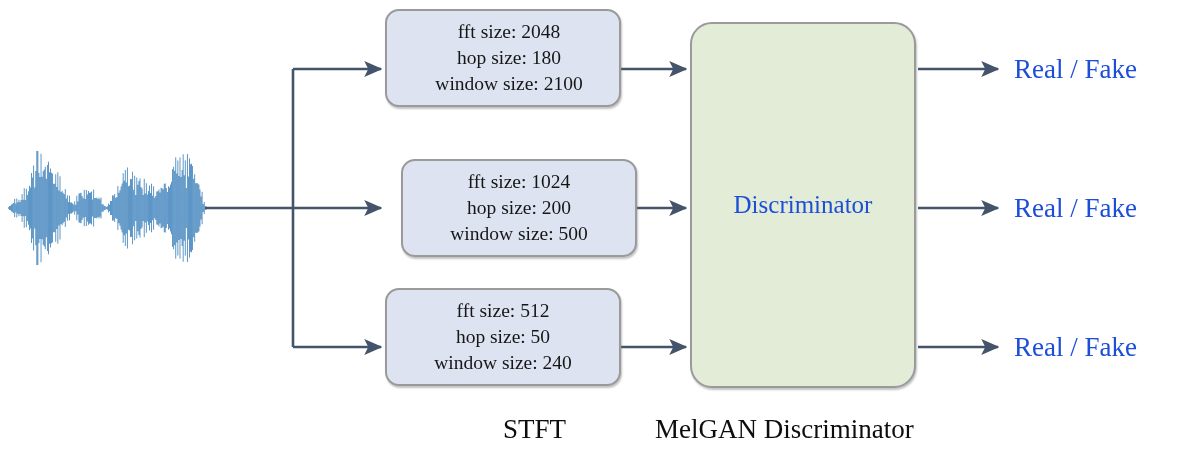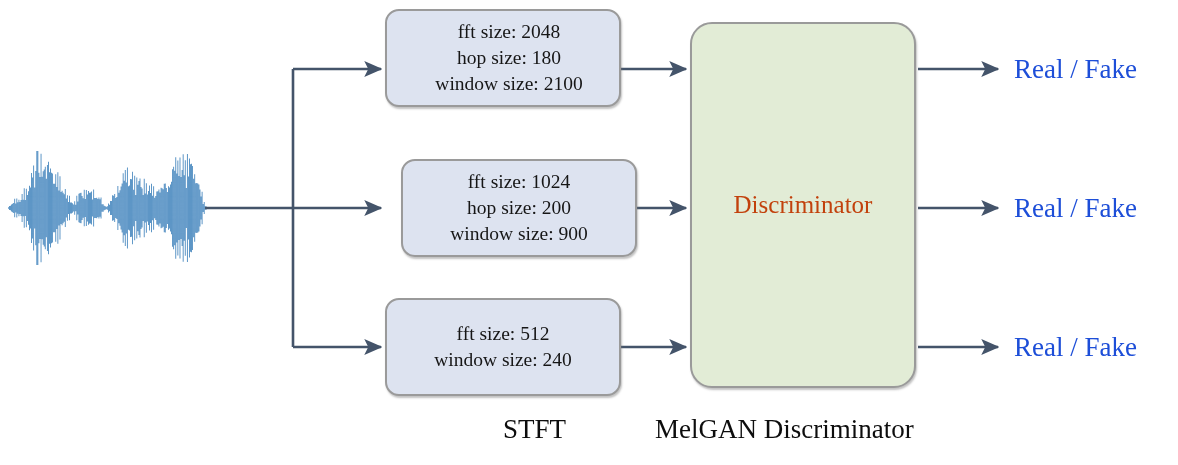--- a/index.html
+++ b/index.html
@@ -58,21 +58,21 @@
     border: 2px solid #9a9a9a;
     border-radius: 22px;
     display: flex;
     align-items: center;
     justify-content: center;
     box-shadow: 1px 2px 2px rgba(120,120,120,0.45);
   }
   .disc-label {
     font-family: "Liberation Serif", serif;
     font-size: 25px;
-    color: #c2410c;
+    color: #1d4ed8;
     white-space: nowrap;
   }
   .out-label {
     position: absolute;
     font-family: "Liberation Serif", serif;
     font-size: 27px;
     color: #1d4ed8;
     white-space: nowrap;
     left: 1008px;
     transform: translateY(-50%);
@@ -137,25 +137,26 @@
 
   <div class="stft-box" style="left:385px; top:9px;padding-left:12px;">
     <div class="stft-line">fft size: 2048</div>
     <div class="stft-line">hop size: 180</div>
     <div class="stft-line">window size: 2100</div>
   </div>
 
   <div class="stft-box" style="left:385px; top:159px;margin-left:16px;">
     <div class="stft-line">fft size: 1024</div>
     <div class="stft-line">hop size: 200</div>
-    <div class="stft-line">window size: 900</div>
+    <div class="stft-line">window size: 500</div>
   </div>
 
-  <div class="stft-box" style="left:385px; top:298px;align-items:center;">
+  <div class="stft-box" style="left:385px; top:288px;align-items:center;">
     <div class="stft-line">fft size: 512</div>
+    <div class="stft-line">hop size: 50</div>
     <div class="stft-line">window size: 240</div>
   </div>
 
   <div class="disc-box">
     <div class="disc-label">Discriminator</div>
   </div>
 
   <div class="out-label" style="top:69px;">Real / Fake</div>
   <div class="out-label" style="top:208px;">Real / Fake</div>
   <div class="out-label" style="top:347px;">Real / Fake</div>

